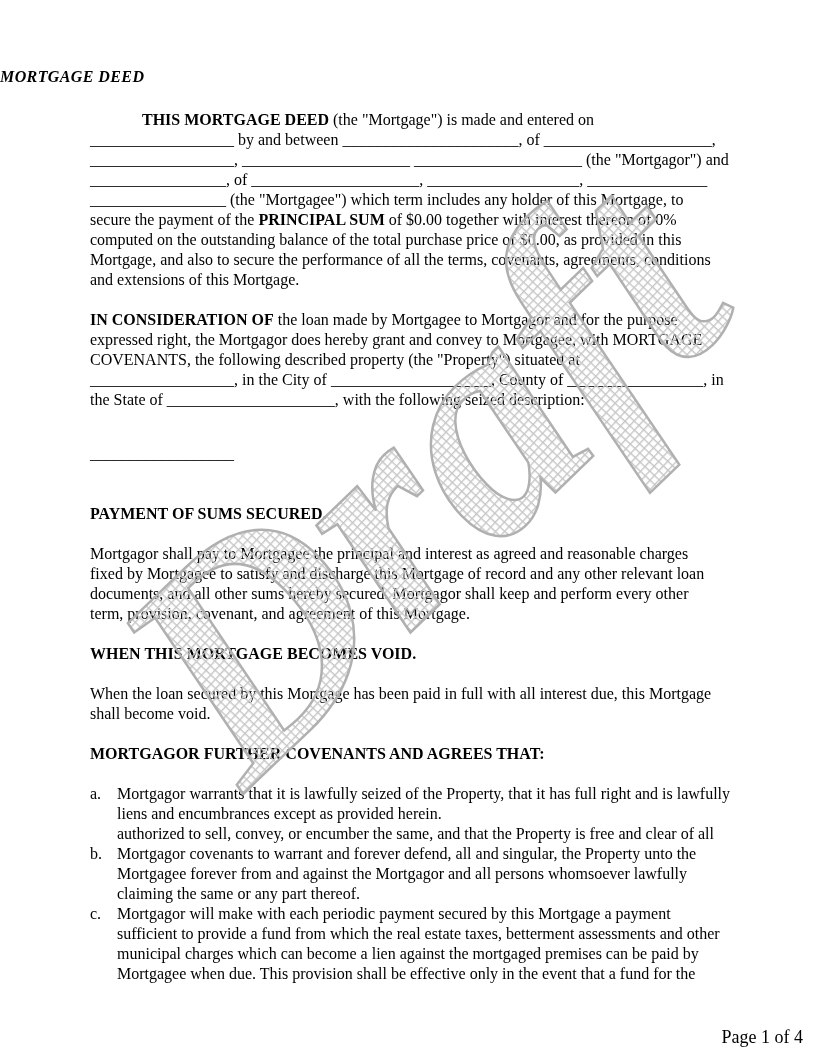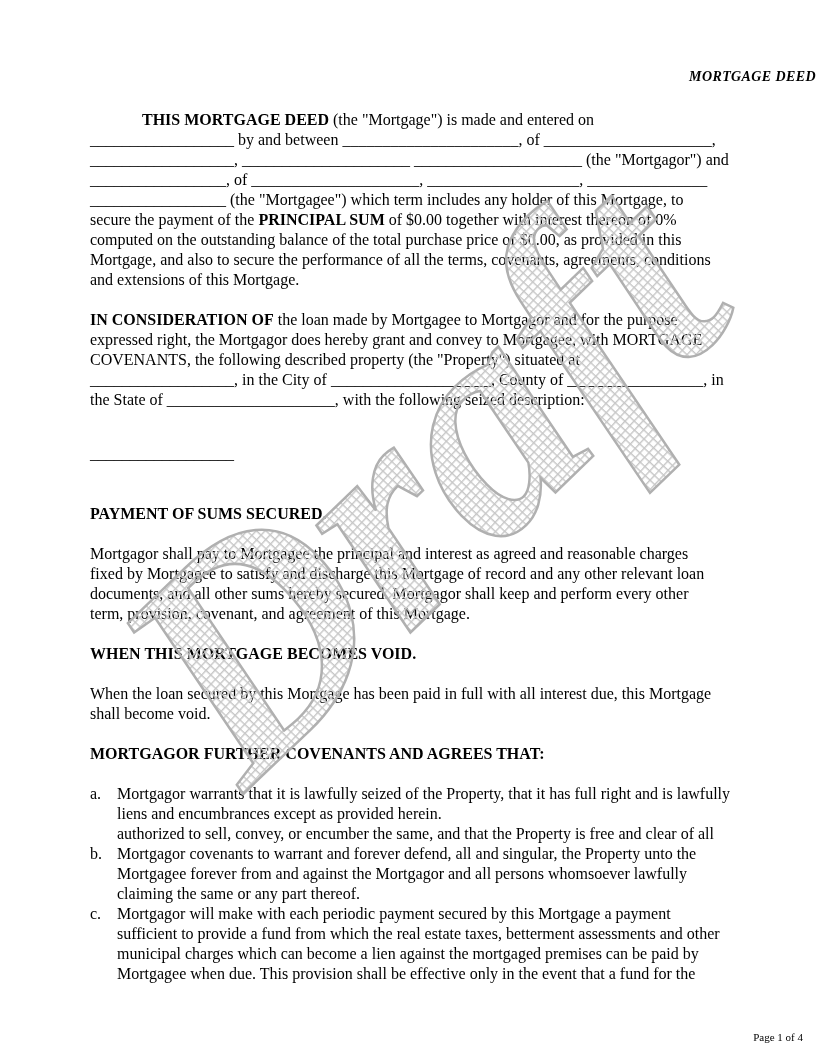--- a/index.html
+++ b/index.html
@@ -2,39 +2,39 @@
 <html><head>
 <meta charset="utf-8">
 <style>
   html,body{margin:0;padding:0;background:#ffffff;}
   body{width:816px;height:1056px;}
   .page{
     position:relative;width:816px;height:1056px;overflow:hidden;background:#ffffff;
     font-family:"Liberation Serif", serif;font-size:16px;color:#000;
   }
   .title{
-    margin:0;padding-top:66px;text-align:right;
-    font-size:14px;font-weight:bold;font-style:italic;letter-spacing:0.4px;line-height:22px;
+    margin:0;padding-top:66px;text-align:left;
+    font-size:16px;font-weight:bold;font-style:italic;letter-spacing:0.4px;line-height:22px;
   }
   .doc-body{margin-top:22px;padding-left:90px;padding-right:86px;}
   .block{margin-top:20px;}
   .block:first-child{margin-top:0;}
   .block.blank-line{margin-top:34px;}
   .block.extra-top{margin-top:40px;}
   .block.heading .line{font-weight:bold;}
   .block.list-item{display:flex;}
   .block.list-item + .block.list-item{margin-top:0;}
   .marker{flex:0 0 27px;width:27px;line-height:20px;}
   .item-lines{flex:1 1 auto;}
   .line{white-space:pre;line-height:20px;height:20px;}
   .line.indent{padding-left:52px;}
   .seg-b{font-weight:bold;}
   .footer{
     position:absolute;right:13px;bottom:11px;
-    font-size:11px;line-height:15px;color:#000;
+    font-size:18px;line-height:15px;color:#000;
   }
   .watermark{
     position:absolute;left:0;top:0;width:816px;height:1056px;
     pointer-events:none;
   }
 </style>
 </head>
 <body>
 
 <div class="page">

